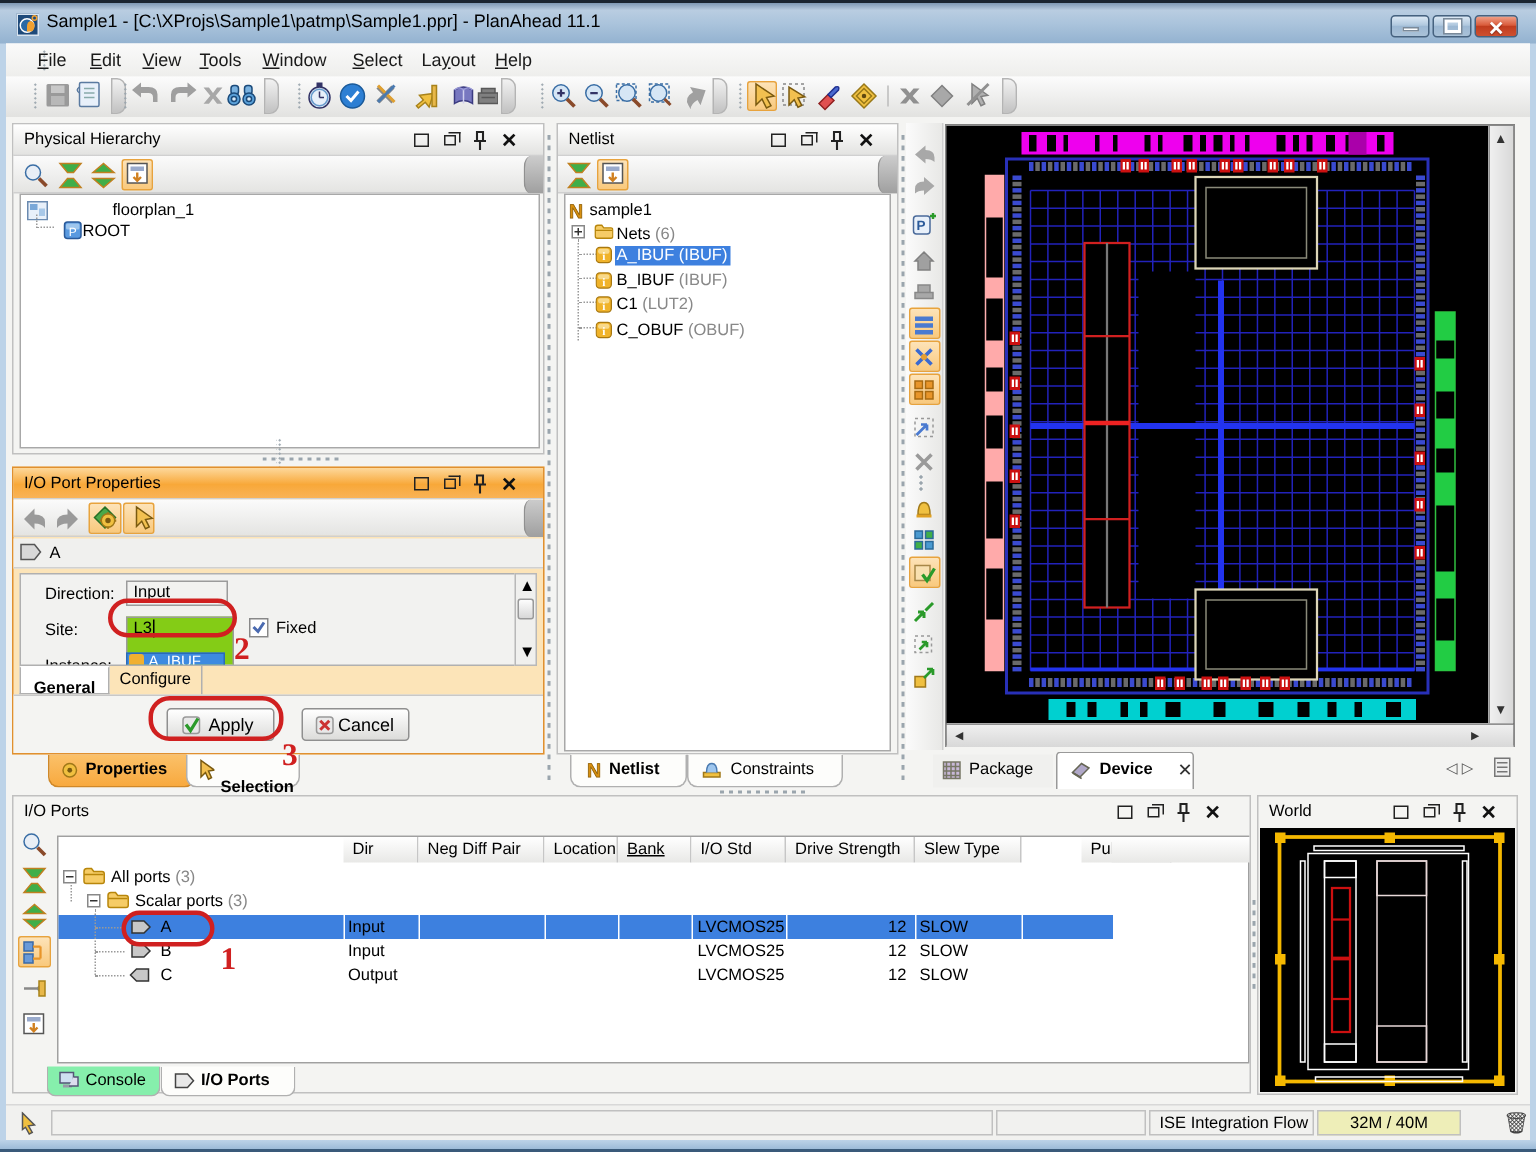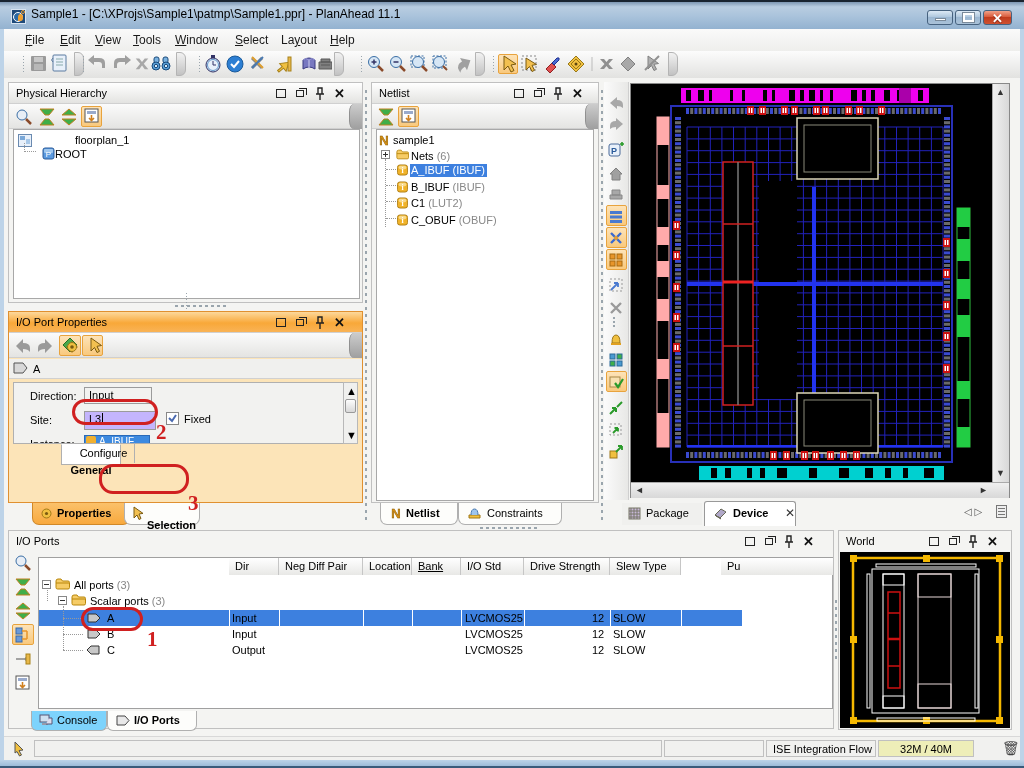--- a/index.html
+++ b/index.html
@@ -263,36 +263,46 @@
  <div class="abs" style="left:0;top:47px;width:353px;height:20px;background:#f0f0ee;border-bottom:1px solid #d0d0d0;">
    <svg class="abs" style="left:4px;top:3px;" width="16" height="12" viewBox="0 0 16 12">
           <path d="M1 1 h9 l4 5 l-4 5 h-9 Z" fill="#d8d8d8" stroke="#555"></path>
         </svg>
    <div class="abs" style="left:24px;top:4px;font-size:11px;">A</div>
  </div>
  <div class="abs" style="left:4px;top:70px;width:345px;height:62px;background:#f2f2f0;border:1px solid #b0b0b0;overflow:hidden;">
    <div class="abs" style="left:16px;top:7px;font-size:11px;">Direction:</div>
    <div class="field" style="left:70px;top:4px;width:68px;height:17px;">Input</div>
    <div class="abs" style="left:16px;top:31px;font-size:11px;">Site:</div>
-   <div class="field" style="left:70px;top:28px;width:72px;height:19px;background:#c4b5fd;text-decoration:underline;">L3<span style="border-left:1px solid #000;margin-left:1px;"></span></div>
+   <div class="field" style="left:70px;top:28px;width:72px;height:33px;background:#84cc16;text-decoration:underline;">L3<span style="border-left:1px solid #000;margin-left:1px;"></span></div>
    <div class="abs" style="left:152px;top:29px;width:13px;height:13px;background:#fff;border:1px solid #888;"><svg width="11" height="11" viewBox="0 0 11 11">
             <path d="M2 5 l3 3 l4-6" stroke="#4a6ab0" stroke-width="2" fill="none"></path>
           </svg></div>
    <div class="abs" style="left:170px;top:30px;font-size:11px;">Fixed</div>
    <div class="abs" style="left:16px;top:55px;font-size:11px;">Instance:</div>
    <div class="abs" style="left:70px;top:52px;width:66px;height:12px;background:#3d8ae0;border:1px solid #2a6ab8;color:#fff;font-size:10px;padding-left:14px;">A_IBUF</div>
    <div class="abs" style="left:72px;top:53px;width:10px;height:9px;background:#f0b030;border-radius:2px;"></div>
  </div>
  <div class="abs" style="left:334px;top:70px;width:15px;height:62px;background:#f0f0ee;border:1px solid #b8b8b8;">
    <div class="abs" style="left:2px;top:2px;">▲</div>
    <div class="abs" style="left:1px;top:16px;width:11px;height:14px;background:linear-gradient(#fdfdfd,#d8d8d8);border:1px solid #999;border-radius:2px;"></div>
    <div class="abs" style="left:2px;top:46px;">▼</div>
  </div>
- <div class="abs" style="left:4px;top:132px;width:60px;height:19px;background:#fff;border:1px solid #b0b0b0;border-top:1px solid #fff;font-size:11px;font-weight:bold;text-align:center;padding-top:19px;margin-left:48px;">General</div>
+ <div class="abs" style="left:4px;top:132px;width:60px;height:19px;background:#fff;border:1px solid #b0b0b0;border-top:1px solid #fff;font-size:11px;font-weight:bold;text-align:center;padding-top:8px;">General</div>
  <div class="abs" style="left:64px;top:132px;width:62px;height:19px;font-size:11px;text-align:center;padding-top:3px;border-right:1px solid #b0b0b0;">Configure</div>
+ <div class="abs" style="left:0px;top:151px;width:353px;height:39px;background:#f4f4f2;border-top:1px solid #c8c8c8;">
+   <div class="button" style="left:102px;top:8px;width:72px;"><svg style="position:absolute;left:9px;top:4px;" width="13" height="13" viewBox="0 0 13 13">
+            <rect x="1" y="1" width="11" height="11" rx="2" fill="#e8e8e8" stroke="#999"></rect>
+            <path d="M3 6 l3 4 l5-8" stroke="#2a9a2a" stroke-width="2.2" fill="none"></path>
+          </svg><span style="margin-left:14px;line-height:21px;">Apply</span></div>
+   <div class="button" style="left:192px;top:8px;width:72px;"><svg style="position:absolute;left:8px;top:4px;" width="13" height="13" viewBox="0 0 13 13">
+            <rect x="1" y="1" width="11" height="11" rx="2" fill="#e8e8e8" stroke="#999"></rect>
+            <path d="M3.5 3.5 l6 6 M9.5 3.5 l-6 6" stroke="#cc3333" stroke-width="2"></path>
+          </svg><span style="margin-left:14px;line-height:21px;">Cancel</span></div>
+ </div>
 </div>
 
 <div class="redcirc" style="left:72px;top:399px;width:86px;height:26px;"></div>
 <div class="rednum" style="left:156px;top:420px;">2</div>
 <div class="redcirc" style="left:99px;top:464px;width:90px;height:30px;"></div>
 <div class="rednum" style="left:188px;top:491px;">3</div>
 
 <div class="abs" style="left:32px;top:503px;width:98px;height:22px;background:linear-gradient(#fbc16a,#f8a93e);border:1px solid #d08828;border-top:none;border-radius:0 0 7px 7px;">
   <svg class="abs" style="left:7px;top:4px;" width="13" height="13" viewBox="0 0 13 13">
         <circle cx="6.5" cy="6.5" r="4.5" fill="#f0c040" stroke="#a07818"></circle>
@@ -1043,21 +1053,21 @@
   <div class="abs" style="left:8px;top:32px;width:1px;height:11px;border-left:1px dotted #999;"></div>
   <div class="abs" style="left:24px;top:48px;width:1px;height:44px;border-left:1px dotted #999;"></div>
   <div class="abs" style="left:24px;top:60px;width:20px;border-top:1px dotted #999;"></div>
   <div class="abs" style="left:24px;top:76px;width:20px;border-top:1px dotted #999;"></div>
   <div class="abs" style="left:24px;top:92px;width:20px;border-top:1px dotted #999;"></div>
  </div>
 
  <div class="redcirc" style="left:72px;top:76px;width:62px;height:24px;"></div>
  <div class="rednum" style="left:138px;top:96px;">1</div>
 
- <div class="abs" style="left:22px;top:180px;width:76px;height:20px;background:#7dd3fc;border:1px solid #b0b0b0;border-top:none;border-radius:0 0 6px 6px;">
+ <div class="abs" style="left:22px;top:180px;width:76px;height:20px;background:#86efac;border:1px solid #b0b0b0;border-top:none;border-radius:0 0 6px 6px;">
    <svg class="abs" style="left:7px;top:3px;" width="14" height="12" viewBox="0 0 14 12">
           <rect x="1" y="1" width="9" height="7" fill="#cfe0f0" stroke="#557"></rect>
           <rect x="3" y="9" width="6" height="2" fill="#99a"></rect>
           <path d="M10 4 h3 v6 h-6" fill="#dde" stroke="#557"></path>
         </svg>
    <span style="position:absolute;left:25px;top:3px;">Console</span>
  </div>
  <div class="abs" style="left:98px;top:180px;width:90px;height:20px;background:#fdfdfb;border:1px solid #b0b0b0;border-top:none;border-radius:0 0 6px 6px;">
    <svg class="abs" style="left:8px;top:4px;" width="14" height="11" viewBox="0 0 14 11">
           <path d="M1 1 h8 l4 4.5 l-4 4.5 h-8 Z" fill="#e8e8e8" stroke="#444"></path>

